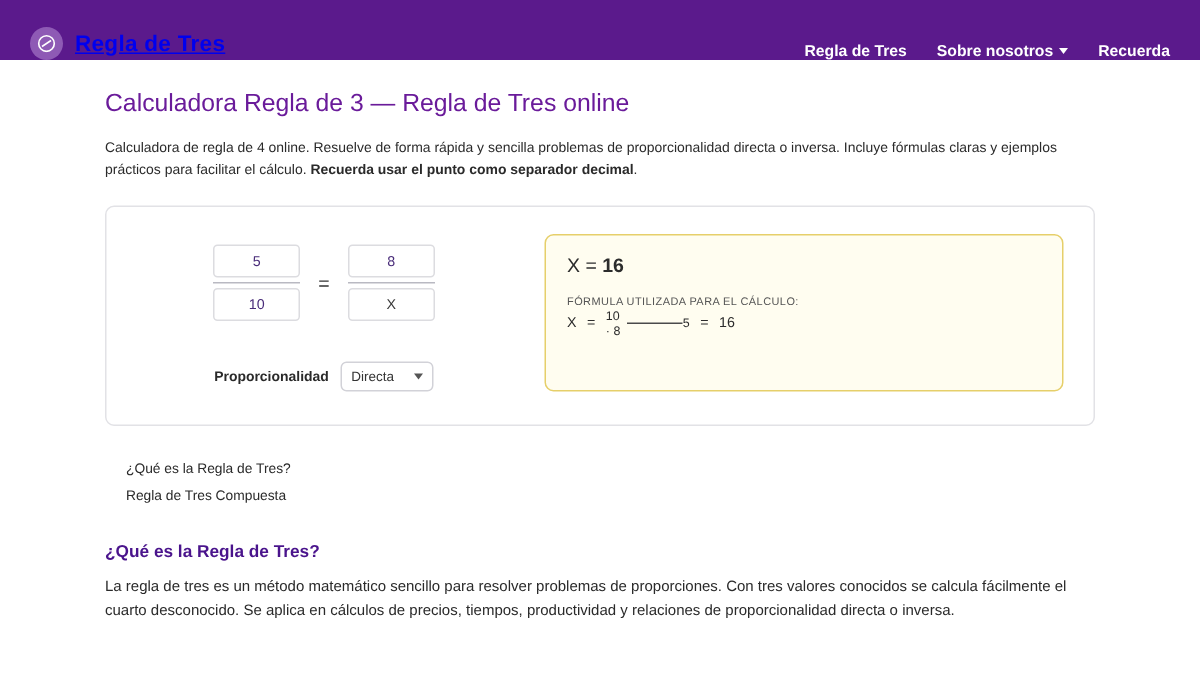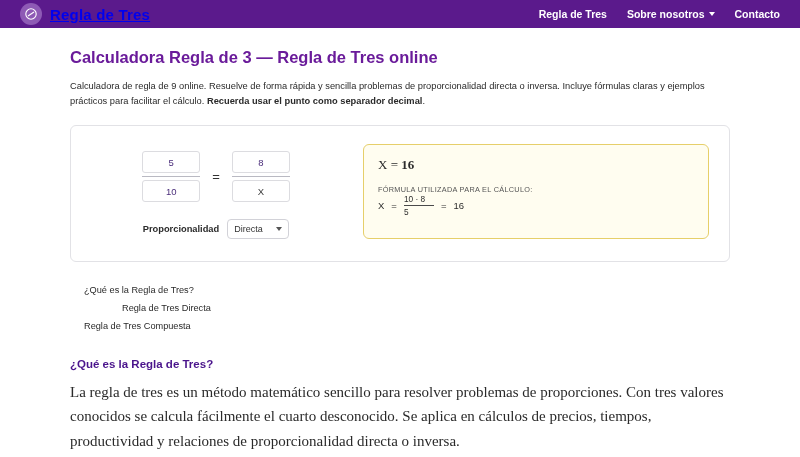--- a/index.html
+++ b/index.html
@@ -7,24 +7,24 @@
     margin: 0; padding: 0;
     width: 800px; height: 457px;
     overflow: hidden;
     background: #ffffff;
     font-family: "Liberation Sans", sans-serif;
     color: #222222;
   }
 
   
   .navbar {
-    height: 28px;
+    height: 40px;
     background: #5b1a8c;
     display: flex;
-    align-items: center;
+    align-items: flex-end;
     padding: 0 20px;
     color: #ffffff;
   }
   .brand {
     display: flex;
     align-items: center;
     gap: 8px;
   }
   .brand-logo {
     width: 22px; height: 22px;
@@ -59,21 +59,21 @@
     padding: 14px 0 0 0;
   }
   .container {
     width: 660px;
     margin: 0 auto;
   }
   h1.title {
     color: #6a1b9a;
     font-size: 16.5px;
     margin: 6px 0 12px 0;
-    font-weight: bold;
+    font-weight: normal;
   }
   p.intro {
     font-size: 9.3px;
     line-height: 1.62;
     margin: 0 0 16px 0;
     color: #2a2a2a;
   }
   p.intro b { font-weight: bold; }
 
   
@@ -119,21 +119,21 @@
     height: 1px;
     background: #b9b9c2;
     width: 58px;
   }
   .equals {
     font-size: 13px;
     color: #333;
     padding: 0 2px;
   }
   .prop-row {
-    margin-top: 14px;
+    margin-top: 24px;
     display: flex;
     align-items: center;
     gap: 8px;
     text-align: right;
   }
   .prop-label {
     font-size: 9.3px;
     font-weight: bold;
     color: #2a2a2a;
   }
@@ -160,38 +160,38 @@
     flex: 1;
     border: 1px solid #e6cf6a;
     background: #fffdf0;
     border-radius: 6px;
     padding: 12px 14px;
   }
   .result {
     font-size: 13px;
     color: #2c2c2c;
     margin-bottom: 12px;
-    font-family: Liberation Serif, serif;
   }
   .result b { font-weight: bold; }
   .formula-label {
     font-size: 7.3px;
     letter-spacing: .3px;
     color: #555;
   }
   .formula-row {
     display: flex;
     align-items: center;
     gap: 7px;
     font-size: 9.5px;
     color: #2c2c2c;
   }
   .mini-frac {
     display: inline-flex;
-    flex-direction: column;
+    flex-direction: row;
+    align-items: center;
     line-height: 1.25;
   }
   .mini-frac .num { font-size: 8.3px; }
   .mini-frac .den { font-size: 8.3px; }
   .mini-bar {
     height: 1px;
     background: #4a4a4a;
     width: 100%;
     min-width: 30px;
     margin: 1px 0;
@@ -208,25 +208,24 @@
   .toc .lvl2 { padding-left: 52px; }
 
   
   h2.section {
     color: #4a148c;
     font-size: 11.5px;
     font-weight: bold;
     margin: 0 0 10px 0;
   }
   p.body {
-    font-size: 15px;
+    font-size: 10px;
     line-height: 1.62;
     margin: 0 0 12px 0;
     color: #2a2a2a;
-    font-family: Liberation Serif, serif;
   }
 </style>
 </head>
 <body>
 
 <div class="navbar">
   <a class="brand" href="#">
     <span class="brand-logo">
       <svg width="12" height="12" viewBox="0 0 12 12" aria-hidden="true">
         <circle cx="6" cy="6" r="5.2" fill="none" stroke="#ffffff" stroke-width="1.1"></circle>
@@ -237,31 +236,31 @@
   </a>
   <div class="nav-links">
     <a class="nav-link" href="#">
       <span>Regla de Tres</span>
     </a>
     <a class="nav-link" href="#">
       <span>Sobre nosotros</span>
       <span class="caret"></span>
     </a>
     <a class="nav-link" href="#">
-      <span>Contacto</span>
+      <span>Recuerda</span>
     </a>
   </div>
 </div>
 
 <div class="page">
   <div class="container">
 
     <h1 class="title">Calculadora Regla de 3 — Regla de Tres online</h1>
 
-    <p class="intro"><span>Calculadora de regla de 9 online. Resuelve de forma rápida y sencilla problemas de proporcionalidad directa o inversa. Incluye fórmulas claras y ejemplos prácticos para facilitar el cálculo. </span><b>Recuerda usar el punto como separador decimal</b><span>.</span></p>
+    <p class="intro"><span>Calculadora de regla de 4 online. Resuelve de forma rápida y sencilla problemas de proporcionalidad directa o inversa. Incluye fórmulas claras y ejemplos prácticos para facilitar el cálculo. </span><b>Recuerda usar el punto como separador decimal</b><span>.</span></p>
 
     <div class="calc-card">
 
       <div class="calc-left">
         <div class="frac-row">
           <div class="frac">
             <div class="cell">5</div>
             <div class="bar"></div>
             <div class="cell">10</div>
           </div>
@@ -294,21 +293,20 @@
             <span class="den">5</span>
           </span>
           <span>=</span>
           <span>16</span>
         </div>
       </div>
     </div>
 
     <div class="toc">
       <div class="lvl1"><a href="#" style="color:inherit;text-decoration:none">¿Qué es la Regla de Tres?</a></div>
-      <div class="lvl2"><a href="#" style="color:inherit;text-decoration:none">Regla de Tres Directa</a></div>
       <div class="lvl1"><a href="#" style="color:inherit;text-decoration:none">Regla de Tres Compuesta</a></div>
     </div>
 
     <h2 class="section">¿Qué es la Regla de Tres?</h2>
     <p class="body">La regla de tres es un método matemático sencillo para resolver problemas de proporciones. Con tres valores conocidos se calcula fácilmente el cuarto desconocido. Se aplica en cálculos de precios, tiempos, productividad y relaciones de proporcionalidad directa o inversa.</p>
 
   </div>
 </div>
 
 </body></html>

